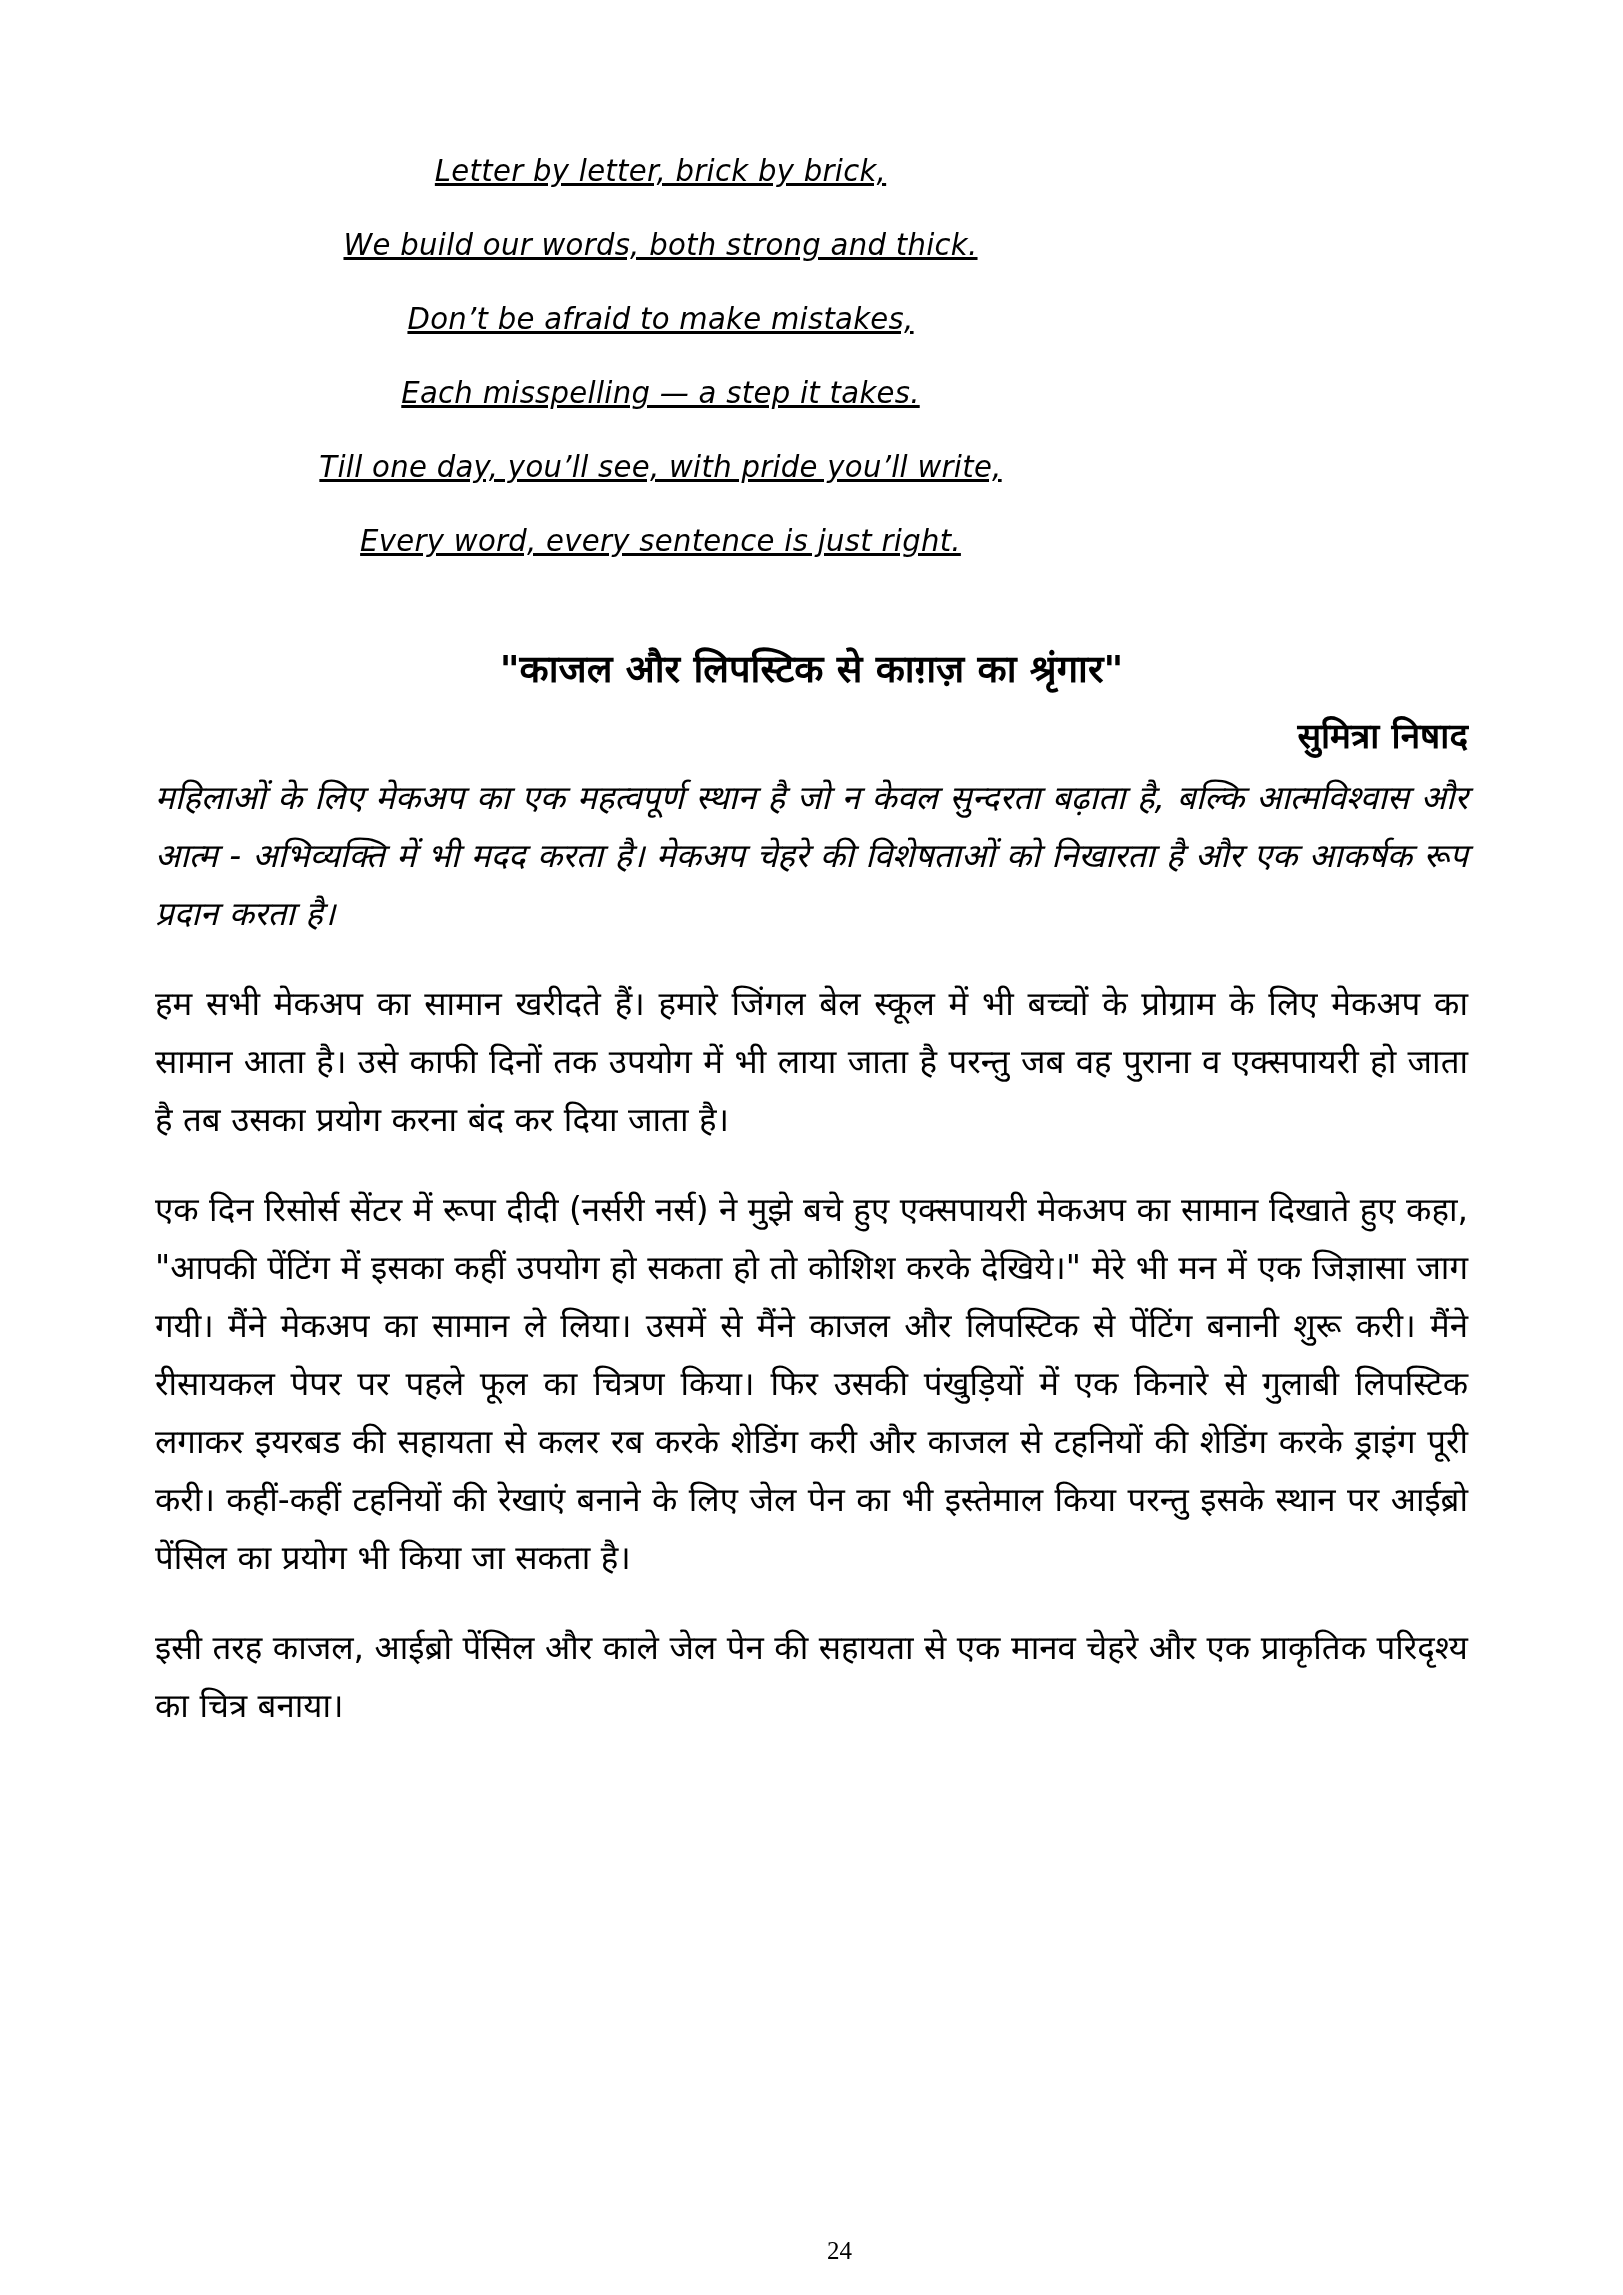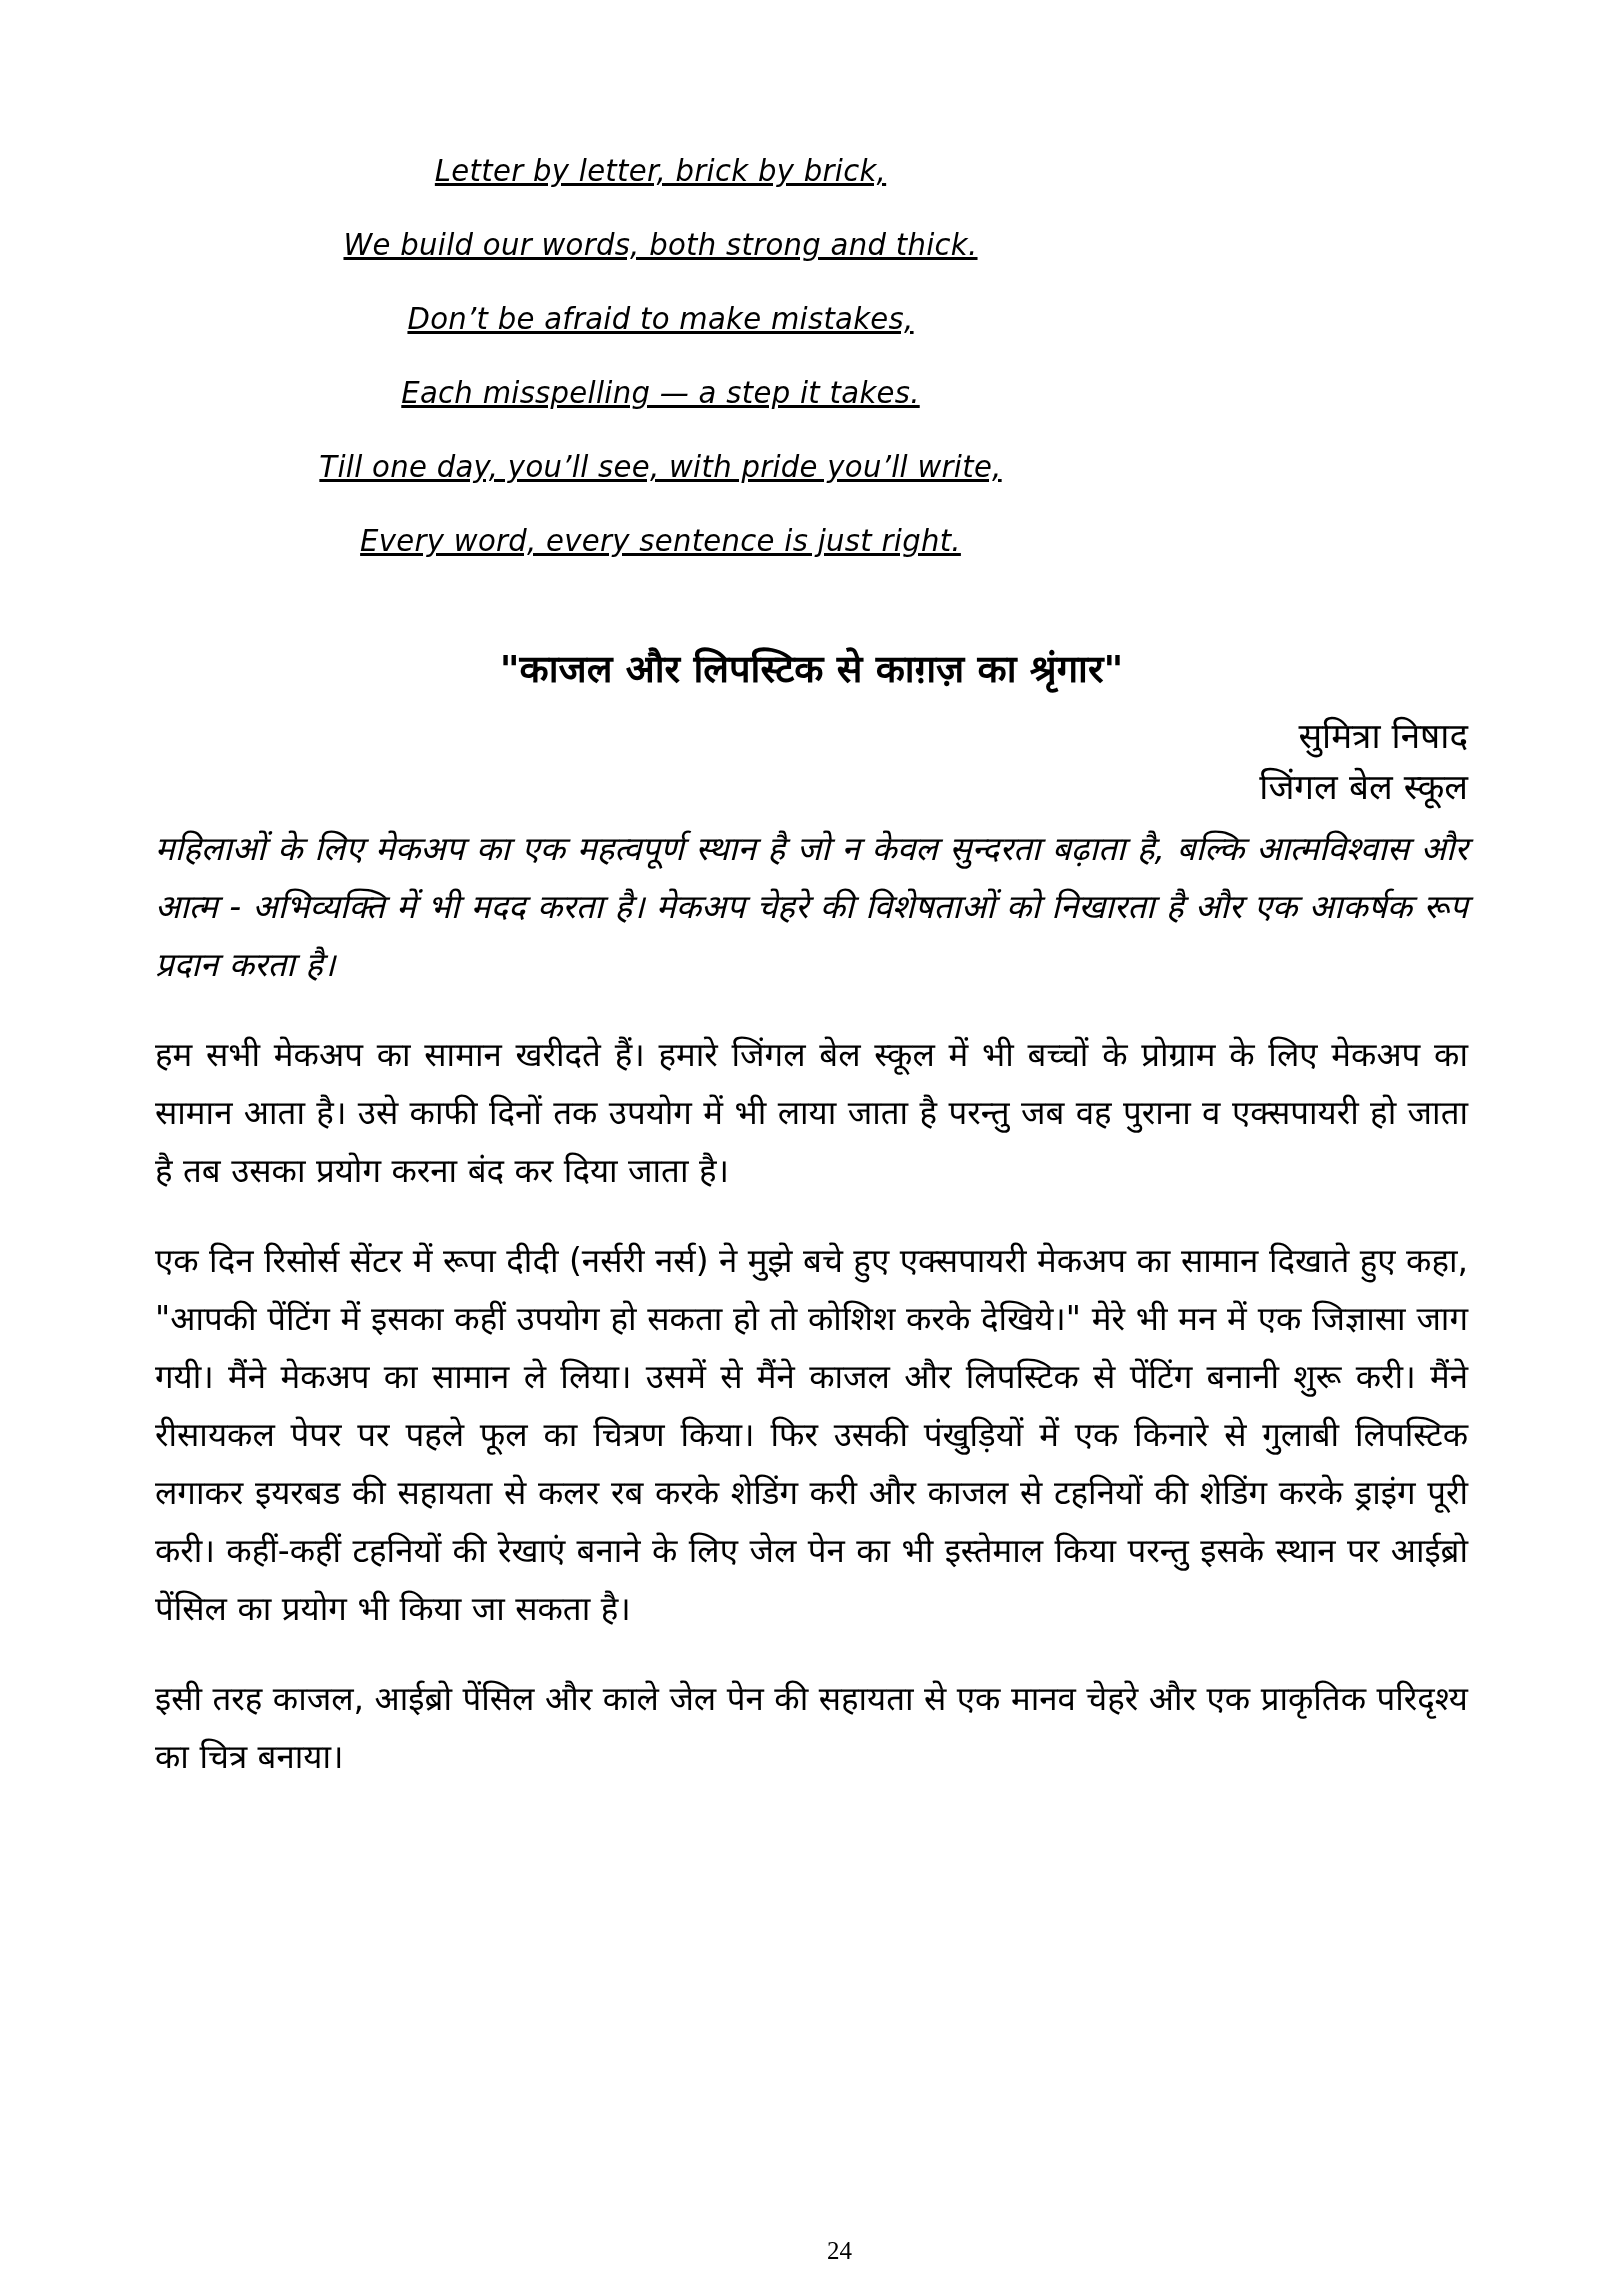--- a/index.html
+++ b/index.html
@@ -37,21 +37,21 @@
     margin-top: 65px;
     text-align: center;
     font-weight: 700;
     font-size: 38px;
     line-height: 52px;
   }
   
   .byline {
     margin-top: 16.3px;
     text-align: right;
-    font-weight: 400;
+    font-weight: 700;
     font-size: 35px;
     line-height: 51px;
   }
   
   .para {
     margin-top: 32px;
     font-size: 33px;
     line-height: 58px;
     text-align: justify;
     text-justify: inter-word;
@@ -84,21 +84,20 @@
     <p class="poem-line">Don’t be afraid to make mistakes,</p>
     <p class="poem-line">Each misspelling — a step it takes.</p>
     <p class="poem-line">Till one day, you’ll see, with pride you’ll write,</p>
     <p class="poem-line">Every word, every sentence is just right.</p>
   </div>
 
   <h1 class="title">"काजल और लिपस्टिक से काग़ज़ का श्रृंगार"</h1>
 
   <div class="byline">
     <p>सुमित्रा निषाद</p>
-    <p>जिंगल बेल स्कूल</p>
   </div>
 
   <p class="para first">महिलाओं के लिए मेकअप का एक महत्वपूर्ण स्थान है जो न केवल सुन्दरता बढ़ाता है, बल्कि आत्मविश्वास और आत्म - अभिव्यक्ति में भी मदद करता है। मेकअप चेहरे की विशेषताओं को निखारता है और एक आकर्षक रूप प्रदान करता है।</p>
   <p class="para">हम सभी मेकअप का सामान खरीदते हैं। हमारे जिंगल बेल स्कूल में भी बच्चों के प्रोग्राम के लिए मेकअप का सामान आता है। उसे काफी दिनों तक उपयोग में भी लाया जाता है परन्तु जब वह पुराना व एक्सपायरी हो जाता है तब उसका प्रयोग करना बंद कर दिया जाता है।</p>
   <p class="para">एक दिन रिसोर्स सेंटर में रूपा दीदी (नर्सरी नर्स) ने मुझे बचे हुए एक्सपायरी मेकअप का सामान दिखाते हुए कहा, "आपकी पेंटिंग में इसका कहीं उपयोग हो सकता हो तो कोशिश करके देखिये।" मेरे भी मन में एक जिज्ञासा जाग गयी। मैंने मेकअप का सामान ले लिया। उसमें से मैंने काजल और लिपस्टिक से पेंटिंग बनानी शुरू करी। मैंने रीसायकल पेपर पर पहले फूल का चित्रण किया। फिर उसकी पंखुड़ियों में एक किनारे से गुलाबी लिपस्टिक लगाकर इयरबड की सहायता से कलर रब करके शेडिंग करी और काजल से टहनियों की शेडिंग करके ड्राइंग पूरी करी। कहीं-कहीं टहनियों की रेखाएं बनाने के लिए जेल पेन का भी इस्तेमाल किया परन्तु इसके स्थान पर आईब्रो पेंसिल का प्रयोग भी किया जा सकता है।</p>
   <p class="para">इसी तरह काजल, आईब्रो पेंसिल और काले जेल पेन की सहायता से एक मानव चेहरे और एक प्राकृतिक परिदृश्य का चित्र बनाया।</p>
 
   <div class="page-number">24</div>
 
 </div>

